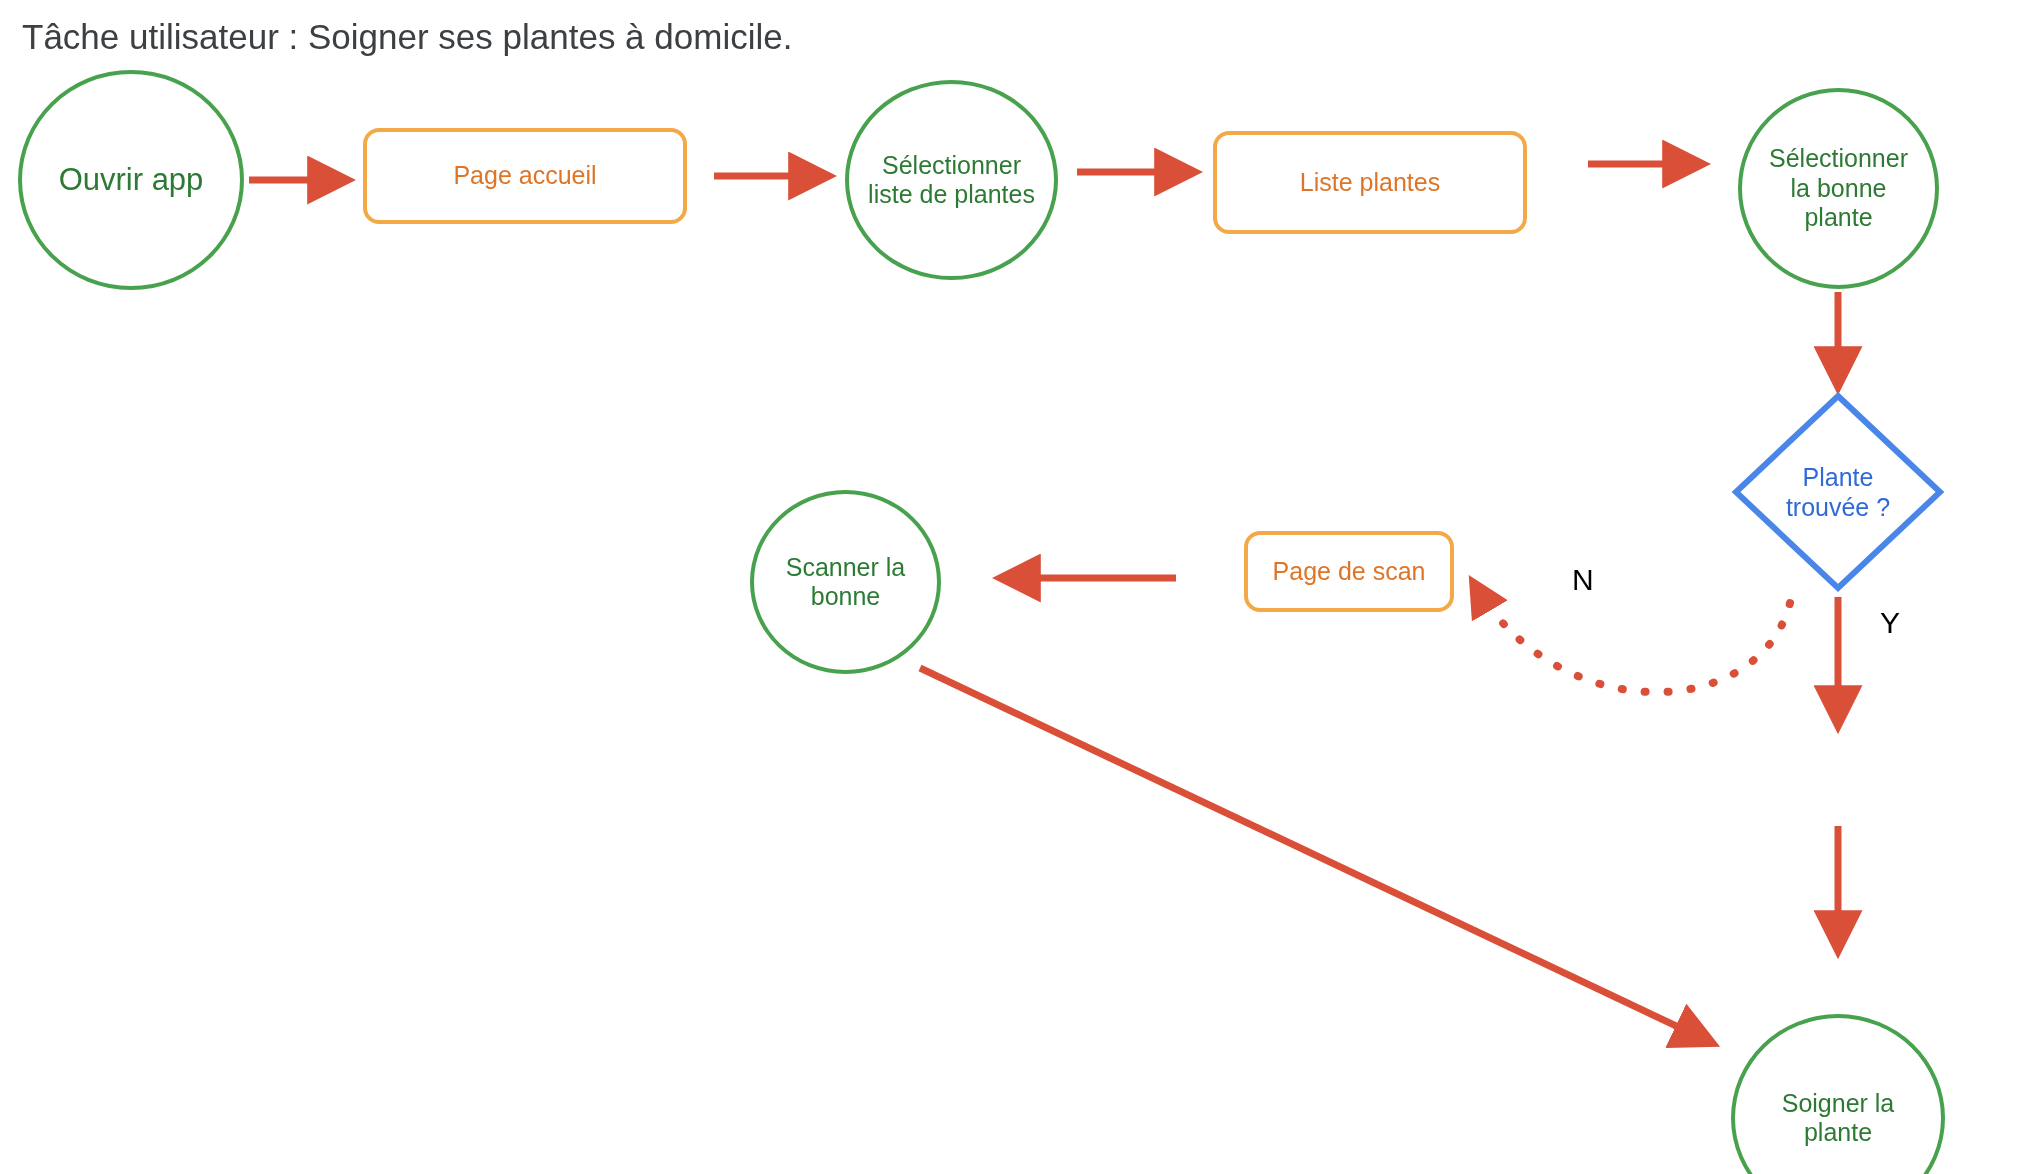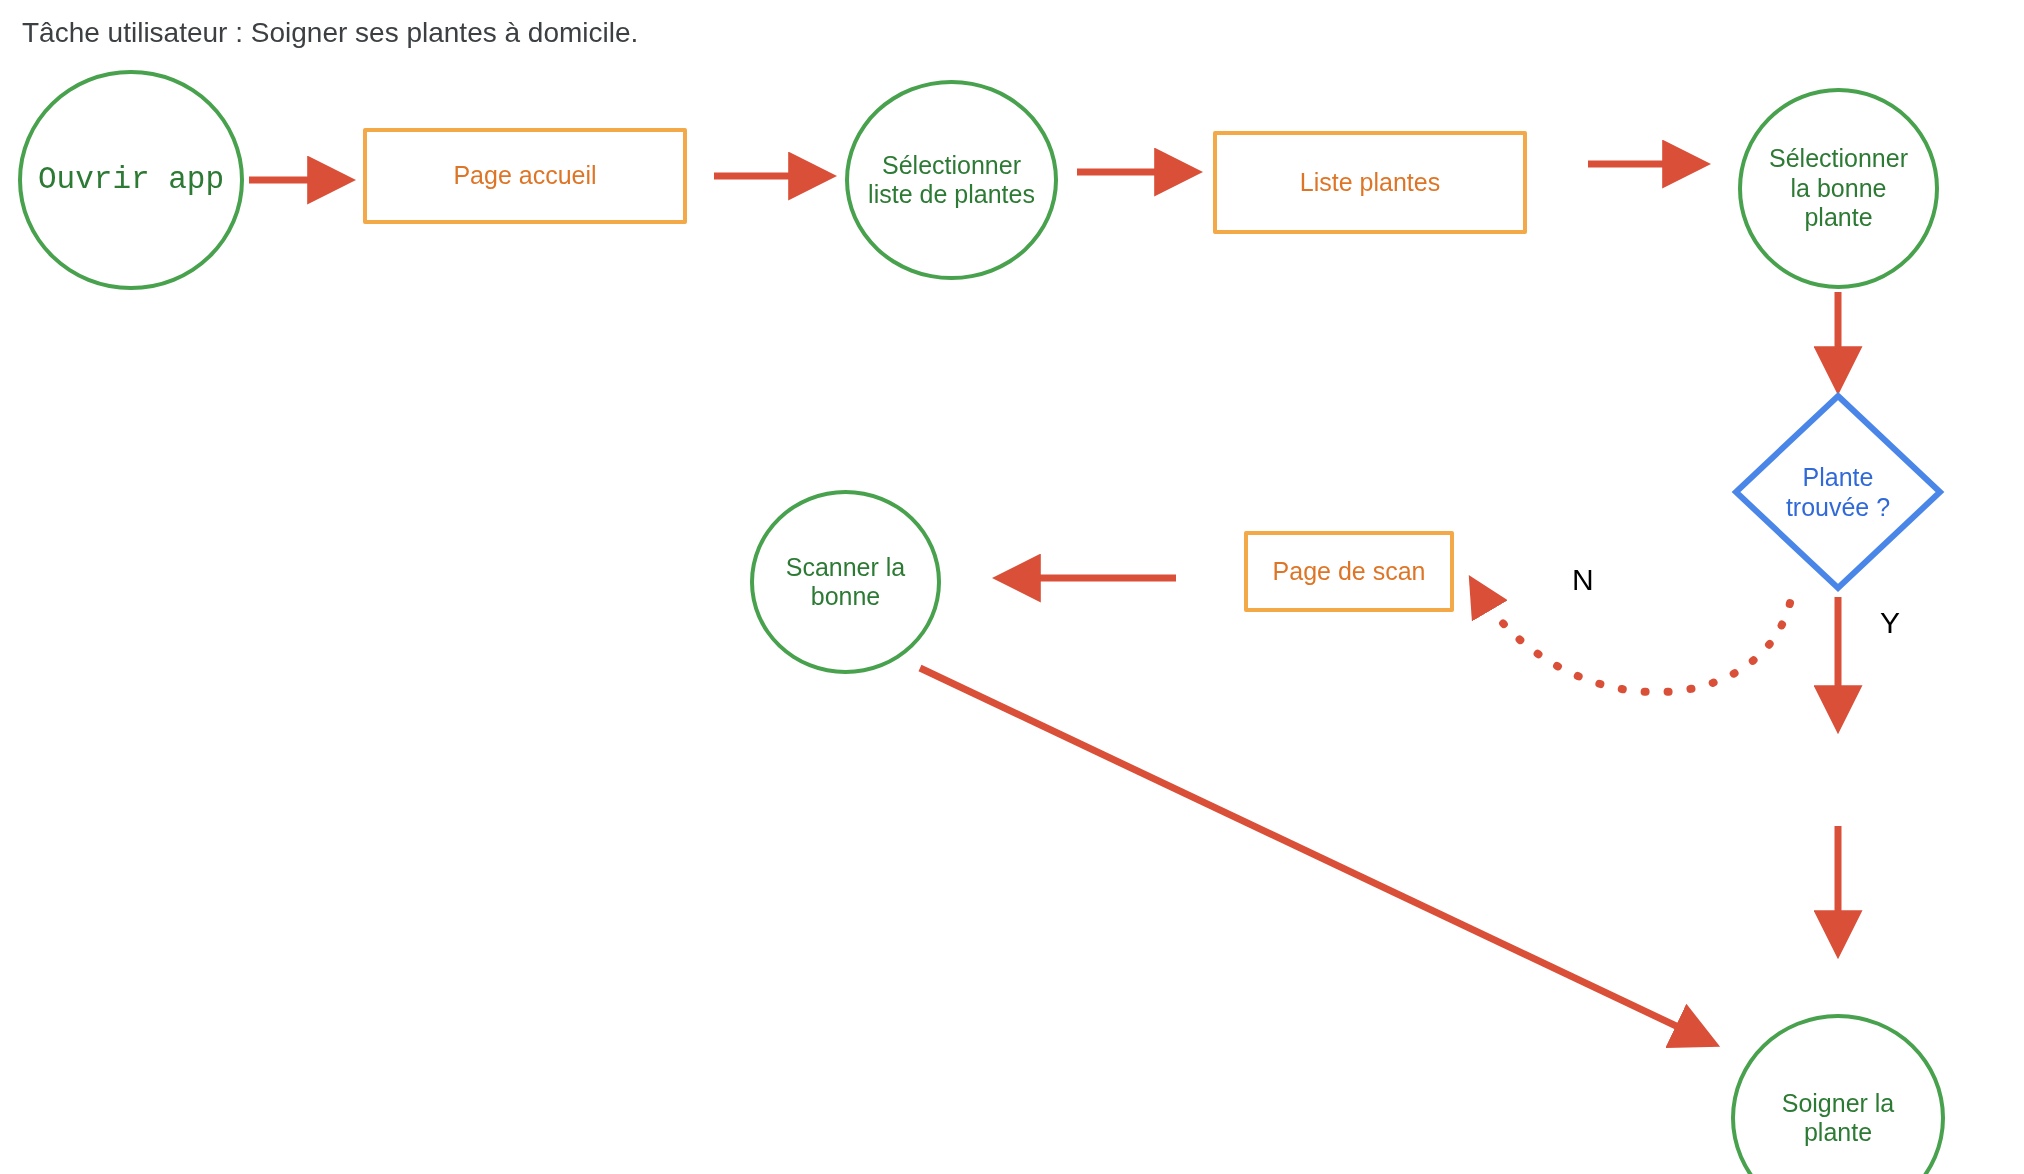--- a/index.html
+++ b/index.html
@@ -34,21 +34,21 @@
     text-align: center;
     box-sizing: border-box;
     line-height: 1.18;
   }
   .node-ellipse {
     border-radius: 50%;
     border: 4px solid #48a14d;
     color: #2c7a34;
   }
   .node-box {
-    border-radius: 2px;
+    border-radius: 16px;
     border: 4px solid #f3a948;
     color: #de7526;
   }
   .diamond-wrap {
     position: absolute;
   }
   .diamond-wrap svg {
     position: absolute;
     left: 0;
     top: 0;
@@ -70,21 +70,21 @@
   .edge-label {
     position: absolute;
     color: #000000;
     font-size: 30px;
     line-height: 1;
   }
   #page-title {
     position: absolute;
     left: 22px;
     top: 17px;
-    font-size: 28px;
+    font-size: 35px;
     color: #3c4043;
     white-space: nowrap;
   }
 </style>
 </head>
 <body>
 
 <div id="canvas">
 
   <div id="page-title">Tâche utilisateur : Soigner ses plantes à domicile.</div>
@@ -113,21 +113,21 @@
 
     <line x1="1838" y1="826" x2="1838" y2="948" stroke="#d94f38" stroke-width="7" marker-end="url(#arrowhead)"></line>
 
     <path d="M 1790 603 C 1760 720, 1560 730, 1474 584" fill="none" stroke="#d94f38" stroke-width="8" stroke-linecap="round" stroke-dasharray="1 22" marker-end="url(#arrowhead-dot)"></path>
 
     <line x1="1176" y1="578" x2="1003" y2="578" stroke="#d94f38" stroke-width="7" marker-end="url(#arrowhead)"></line>
 
     <line x1="920" y1="668" x2="1710" y2="1042" stroke="#d94f38" stroke-width="7" marker-end="url(#arrowhead)"></line>
   </svg>
 
-  <div class="node node-ellipse" style="left:18px; top:70px; width:226px; height:220px; font-size:31px;font-family:Liberation Mono, monospace;">Ouvrir app</div>
+  <div class="node node-ellipse" style="left:18px; top:70px; width:226px; height:220px; font-size:31px;">Ouvrir app</div>
 
   <div class="node node-box" style="left:363px; top:128px; width:324px; height:96px; font-size:25px;">Page accueil</div>
 
   <div class="node node-ellipse" style="left:845px; top:80px; width:213px; height:200px; font-size:25px; white-space:pre-line;">Sélectionner
 liste de plantes</div>
 
   <div class="node node-box" style="left:1213px; top:131px; width:314px; height:103px; font-size:25px;">Liste plantes</div>
 
   <div class="node node-ellipse" style="left:1738px; top:88px; width:201px; height:201px; font-size:25px; white-space:pre-line;">Sélectionner
 la bonne

